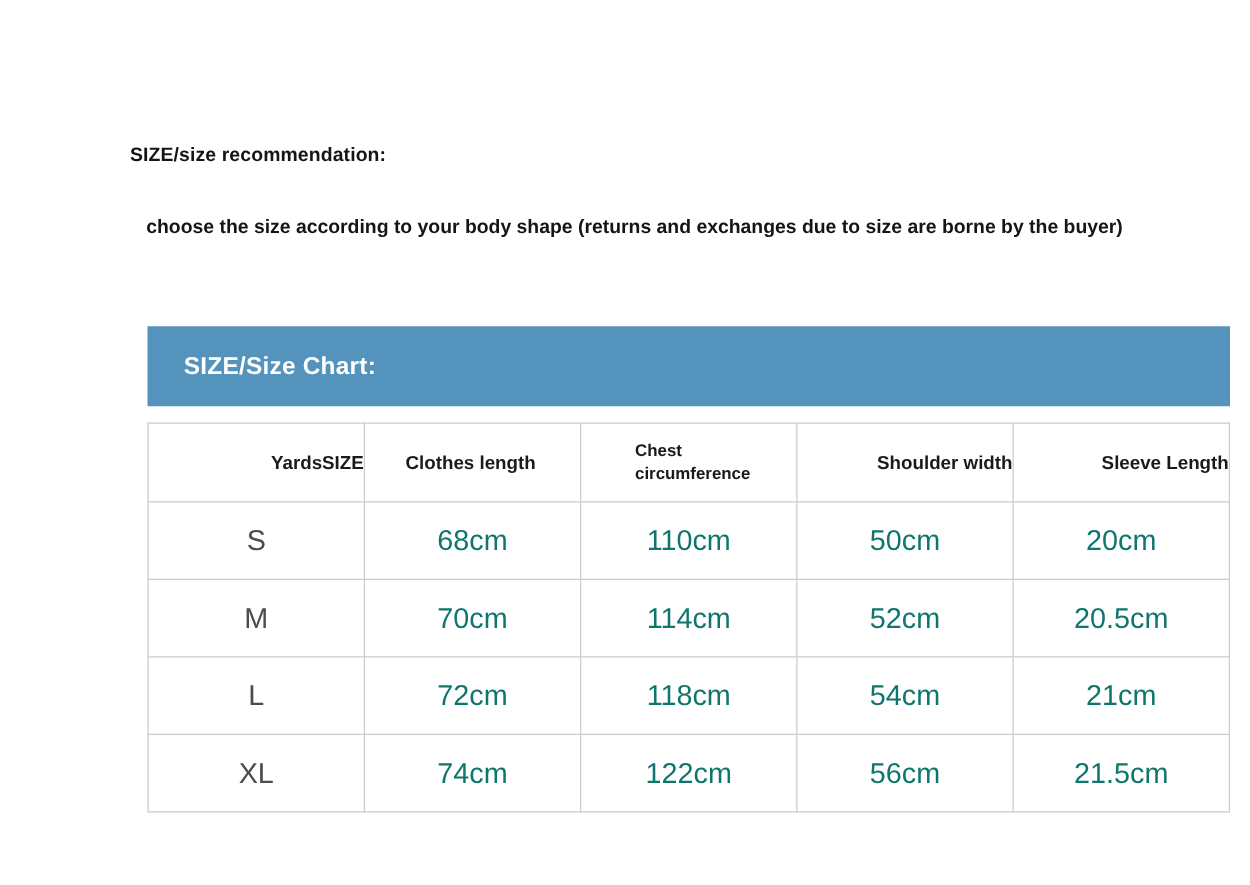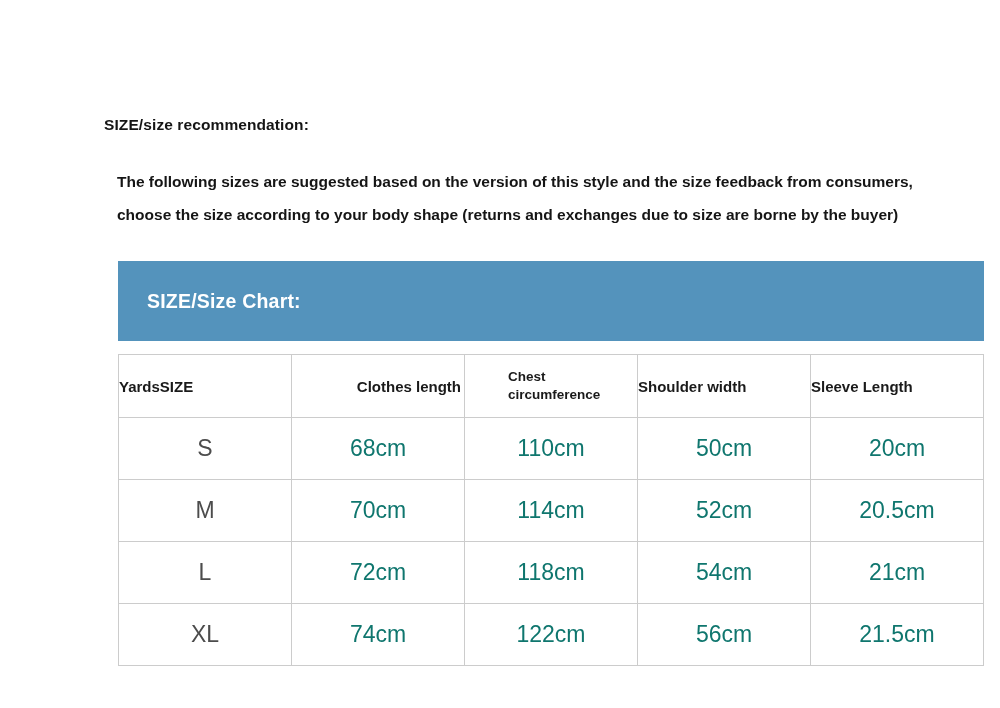--- a/index.html
+++ b/index.html
@@ -36,21 +36,21 @@
 
   .size-chart {
     position: absolute;
     left: 66px;
     top: 209px;
     width: 866px;
   }
 
   .chart-title-bar {
     width: 100%;
-    height: 80px;
+    height: 64px;
     background: #5493BC;
     display: flex;
     align-items: center;
     padding-left: 16px;
   }
   .chart-title {
     color: #ffffff;
     font-size: 19.5px;
     font-weight: bold;
     letter-spacing: 0.2px;
@@ -67,23 +67,23 @@
     border: 1px solid #cccccc;
     vertical-align: middle;
   }
   table.size-table thead tr { height: 63px; }
   table.size-table tbody tr { height: 62px; }
 
   th {
     font-size: 15px;
     font-weight: bold;
     color: #1a1a1a;
-    text-align: left;
+    text-align: right;
   }
-  th.al-right { text-align: right; padding-right: 3px; }
+  th.al-right { text-align: center; padding-right: 3px; }
   th.al-left  { text-align: left; padding-left: 30px; }
   th .wrap-narrow {
     display: inline-block;
     max-width: 106px;
     font-size: 13.5px;
     line-height: 1.35;
     text-align: left;
   }
 
   td {
@@ -93,21 +93,20 @@
     font-weight: normal;
   }
   td.size-col { color: #4c4c4c; }
 </style>
 </head>
 <body>
 
 <div class="heading">SIZE/size recommendation:</div>
 
 <div class="intro">
-  <span class="line">The following sizes are suggested based on the version of this style and the size feedback from consumers,</span>
   <span class="line">choose the size according to your body shape (returns and exchanges due to size are borne by the buyer)</span>
 </div>
 
 <div class="size-chart">
   <div class="chart-title-bar">
     <span class="chart-title">SIZE/Size Chart:</span>
   </div>
 
   <table class="size-table">
     <colgroup>

